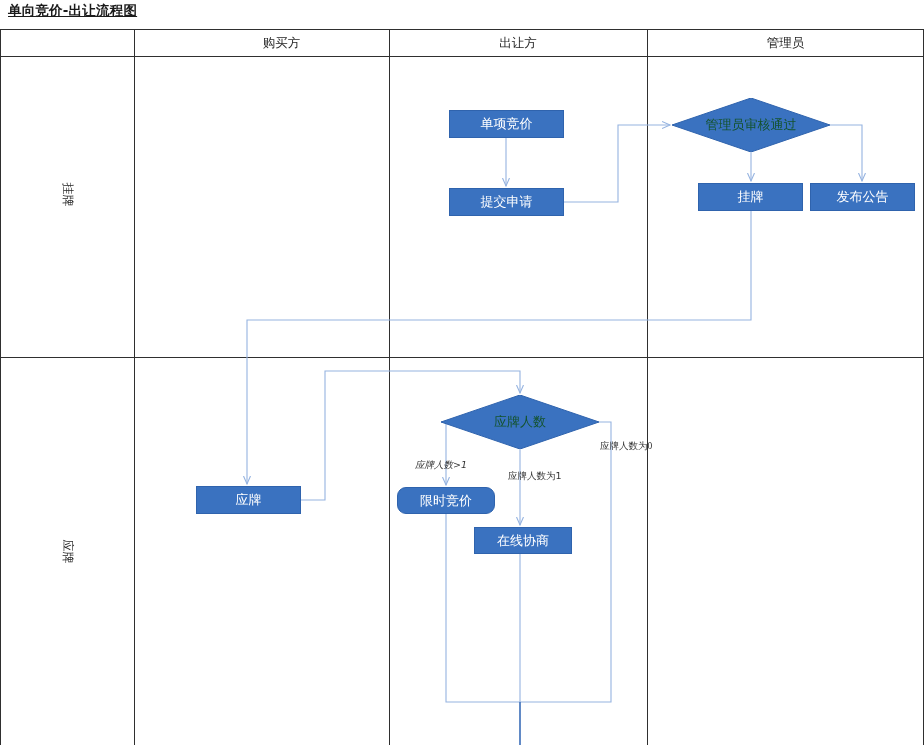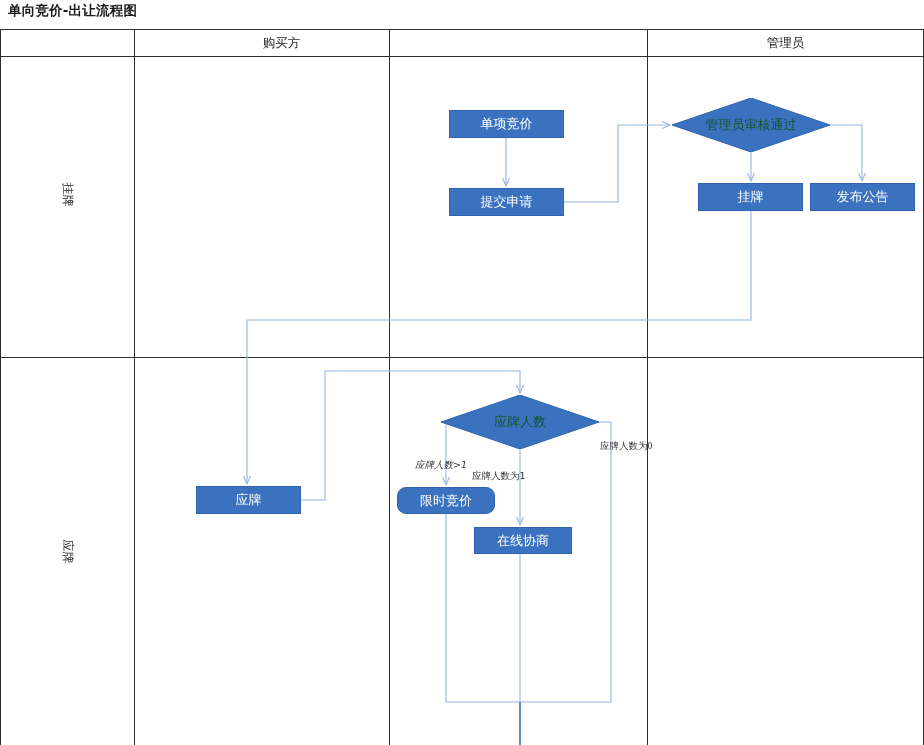--- a/index.html
+++ b/index.html
@@ -22,20 +22,21 @@
   
   #title {
     position: absolute;
     left: 8px;
     top: 2px;
     font-size: 13.5px;
     font-weight: bold;
     color: #1b1b1b;
     letter-spacing: 0.2px;
     white-space: nowrap;
+    text-decoration: underline;
   }
 
   
   .grid-line {
     position: absolute;
     background: #2f2f2f;
   }
   .grid-line.h { height: 1px; }
   .grid-line.v { width: 1px; }
 
@@ -130,20 +131,21 @@
   <div class="grid-line h" style="left:0;top:56px;width:924px;"></div>
   <div class="grid-line h" style="left:0;top:357px;width:924px;"></div>
 
   <div class="grid-line v" style="left:0px;top:29px;height:716px;"></div>
   <div class="grid-line v" style="left:134px;top:29px;height:716px;"></div>
   <div class="grid-line v" style="left:389px;top:29px;height:716px;"></div>
   <div class="grid-line v" style="left:647px;top:29px;height:716px;"></div>
   <div class="grid-line v" style="left:923px;top:29px;height:716px;"></div>
 
   <div class="lane-header" style="left:134px;width:255px;padding-left:20px;">购买方</div>
+  <div class="lane-header" style="left:389px;width:258px;">出让方</div>
   <div class="lane-header" style="left:647px;width:277px;">管理员</div>
 
   <div class="row-label" style="top:186px;">
     <span>挂牌</span>
   </div>
   <div class="row-label" style="top:543px;">
     <span>应牌</span>
   </div>
 
   <svg id="connectors" viewBox="0 0 924 745" width="924" height="745">
@@ -217,16 +219,16 @@
 
   <div class="node process" style="left:397px;top:487px;width:98px;height:27px;border-radius:9px;">
     <span>限时竞价</span>
   </div>
 
   <div class="node process" style="left:474px;top:527px;width:98px;height:27px;">
     <span>在线协商</span>
   </div>
 
   <div class="edge-label" style="left:415px;top:459px;font-style:italic;">应牌人数&gt;1</div>
-  <div class="edge-label" style="left:472px;top:470px;">应牌人数为1</div>
+  <div class="edge-label" style="left:508px;top:470px;">应牌人数为1</div>
   <div class="edge-label" style="left:600px;top:440px;font-family:Liberation Serif, serif;">应牌人数为0</div>
 
 </div>
 
 </body></html>

